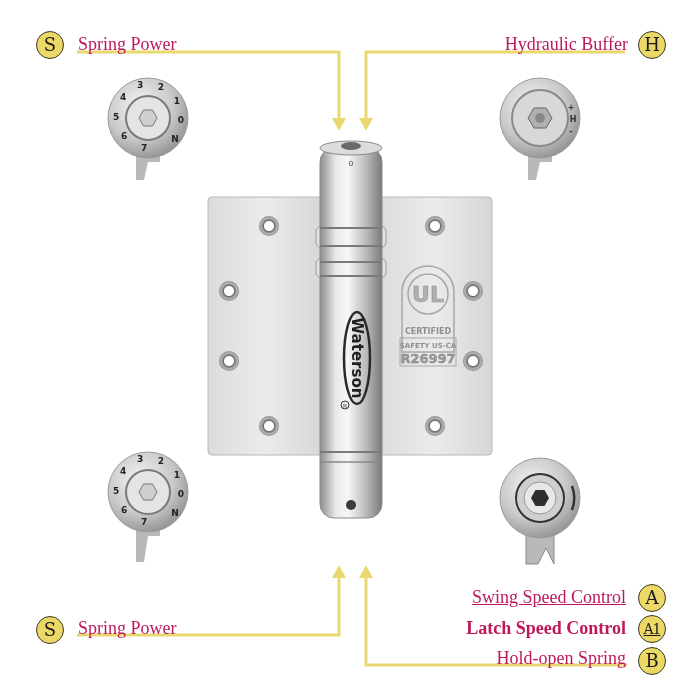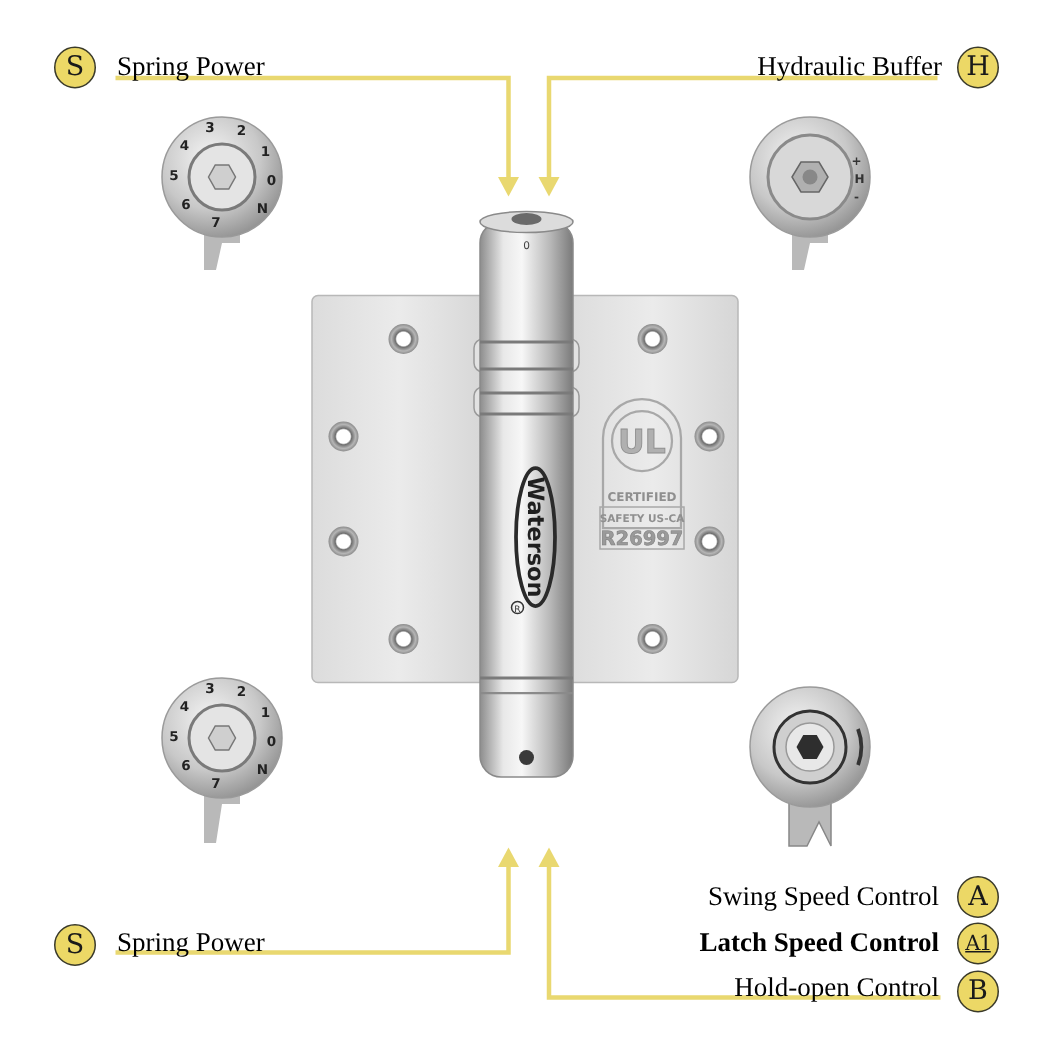--- a/index.html
+++ b/index.html
@@ -6,21 +6,21 @@
   body { width:700px; height:700px; position:relative; overflow:hidden; font-family:"DejaVu Serif","Liberation Serif",serif; }
   .badge {
     position:absolute; width:28px; height:28px; border-radius:50%;
     background:#ecd866; border:1.5px solid #3a3a2a; box-sizing:border-box;
     display:flex; align-items:center; justify-content:center;
     font-family:"DejaVu Serif","Liberation Serif",serif; font-size:18px; color:#1a1a1a; line-height:1;
   }
   .badge.small { font-size:14px; letter-spacing:-1px;text-decoration:underline; }
   .label {
     position:absolute; font-family:"Liberation Serif","DejaVu Serif",serif;
-    font-size:18px; color:#000000; white-space:nowrap; line-height:20px;
+    font-size:18px; color:#be185d; white-space:nowrap; line-height:20px;
   }
   svg { position:absolute; left:0; top:0; }
 </style>
 </head>
 <body>
 
 <svg width="700" height="700">
   <g stroke="#e9d870" stroke-width="3" fill="none">
 
     <polyline points="77,52 339,52 339,120"></polyline>
@@ -42,27 +42,27 @@
 <div class="badge" style="left:36px;top:31px;">S</div>
 <div class="label" style="left:78px;top:34px;">Spring Power</div>
 
 <div class="badge" style="left:638px;top:31px;">H</div>
 <div class="label" style="right:72px;top:34px;">Hydraulic Buffer</div>
 
 <div class="badge" style="left:36px;top:616px;">S</div>
 <div class="label" style="left:78px;top:618px;">Spring Power</div>
 
 <div class="badge" style="left:638px;top:584px;">A</div>
-<div class="label" style="right:74px;top:587px;">Swing Speed Control</div>
+<div class="label" style="right:74px;top:587px;text-decoration:underline;">Swing Speed Control</div>
 
 <div class="badge small" style="left:638px;top:615px;">A1</div>
 <div class="label" style="right:74px;top:618px;font-weight:bold;">Latch Speed Control</div>
 
 <div class="badge" style="left:638px;top:647px;">B</div>
-<div class="label" style="right:74px;top:648px;">Hold-open Control</div>
+<div class="label" style="right:74px;top:648px;">Hold-open Spring</div>
 
 <svg width="700" height="700">
   <defs>
     <linearGradient id="plate" x1="0" y1="0" x2="1" y2="0">
       <stop offset="0" stop-color="#dcdcdc"></stop>
       <stop offset="0.5" stop-color="#ebebeb"></stop>
       <stop offset="1" stop-color="#d6d6d6"></stop>
     </linearGradient>
     <linearGradient id="barrel" x1="0" y1="0" x2="1" y2="0">
       <stop offset="0" stop-color="#8d8d8d"></stop>

